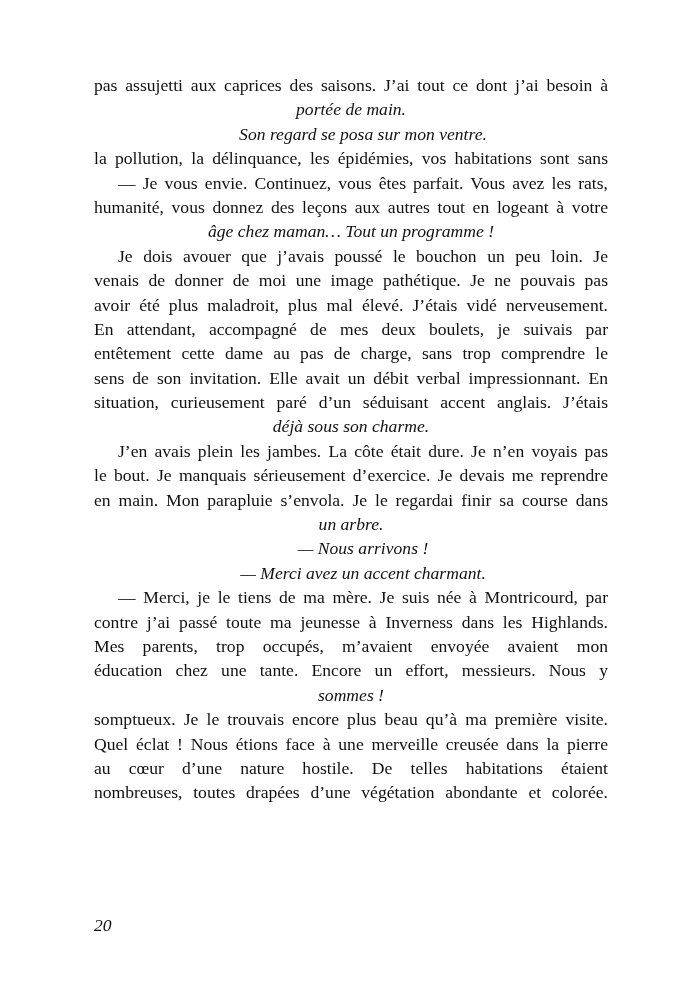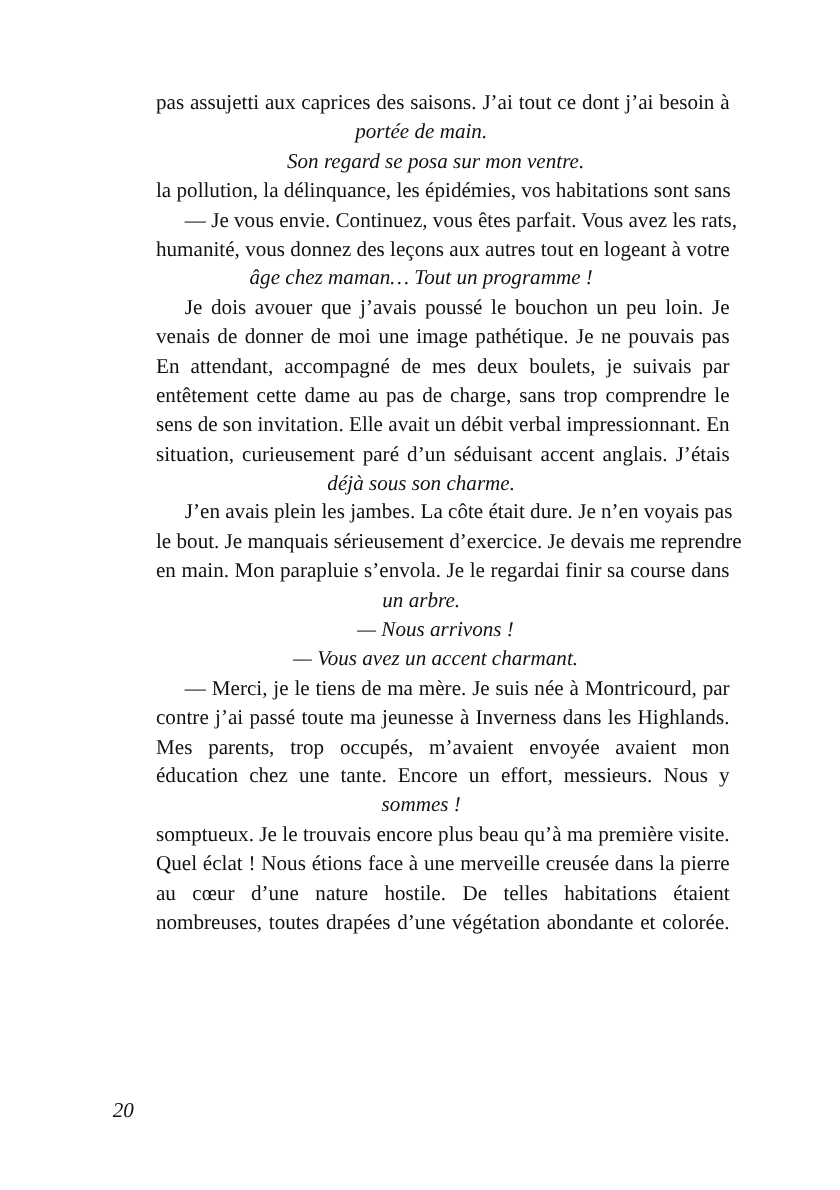--- a/index.html
+++ b/index.html
@@ -24,21 +24,20 @@
     .line {
       height: 24.4px;
       line-height: 24.4px;
       font-size: 17.6px;
       white-space: nowrap;
       overflow: visible;
     }
     .line.justify {
       text-align: justify;
       text-align-last: justify;
-      margin-left: 36px;
     }
     .line.last {
       text-align: center;
       font-style: italic;
     }
     .line.indent {
       padding-left: 24px;
     }
     .page-number {
       position: absolute;
@@ -55,31 +54,32 @@
 <div class="page" id="page-body">
     <div class="line justify">pas assujetti aux caprices des saisons. J’ai tout ce dont j’ai besoin à</div>
     <div class="line last">portée de main.</div>
     <div class="line last indent">Son regard se posa sur mon ventre.</div>
     <div class="line justify">la pollution, la délinquance, les épidémies, vos habitations sont sans</div>
     <div class="line justify indent">— Je vous envie. Continuez, vous êtes parfait. Vous avez les rats,</div>
     <div class="line justify">humanité, vous donnez des leçons aux autres tout en logeant à votre</div>
     <div class="line last">âge chez maman… Tout un programme !</div>
     <div class="line justify indent">Je dois avouer que j’avais poussé le bouchon un peu loin. Je</div>
     <div class="line justify">venais de donner de moi une image pathétique. Je ne pouvais pas</div>
+    <div class="line justify">avoir été plus maladroit, plus mal élevé. J’étais vidé nerveusement.</div>
     <div class="line justify">En attendant, accompagné de mes deux boulets, je suivais par</div>
     <div class="line justify">entêtement cette dame au pas de charge, sans trop comprendre le</div>
     <div class="line justify">sens de son invitation. Elle avait un débit verbal impressionnant. En</div>
     <div class="line justify">situation, curieusement paré d’un séduisant accent anglais. J’étais</div>
     <div class="line last">déjà sous son charme.</div>
     <div class="line justify indent">J’en avais plein les jambes. La côte était dure. Je n’en voyais pas</div>
     <div class="line justify">le bout. Je manquais sérieusement d’exercice. Je devais me reprendre</div>
     <div class="line justify">en main. Mon parapluie s’envola. Je le regardai finir sa course dans</div>
     <div class="line last">un arbre.</div>
     <div class="line last indent">— Nous arrivons !</div>
-    <div class="line last indent">— Vous avez un accent charmant.</div>
+    <div class="line last indent">— Merci avez un accent charmant.</div>
     <div class="line justify indent">— Merci, je le tiens de ma mère. Je suis née à Montricourd, par</div>
     <div class="line justify">contre j’ai passé toute ma jeunesse à Inverness dans les Highlands.</div>
     <div class="line justify">Mes parents, trop occupés, m’avaient envoyée avaient mon</div>
     <div class="line justify">éducation chez une tante. Encore un effort, messieurs. Nous y</div>
     <div class="line last">sommes !</div>
     <div class="line justify">somptueux. Je le trouvais encore plus beau qu’à ma première visite.</div>
     <div class="line justify">Quel éclat ! Nous étions face à une merveille creusée dans la pierre</div>
     <div class="line justify">au cœur d’une nature hostile. De telles habitations étaient</div>
     <div class="line justify">nombreuses, toutes drapées d’une végétation abondante et colorée.</div>
   </div>

